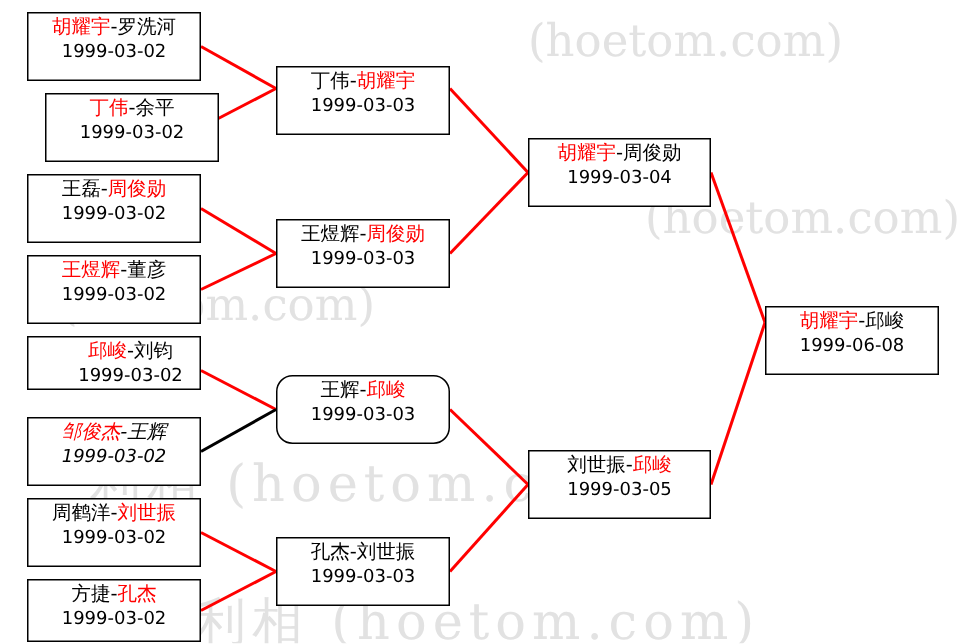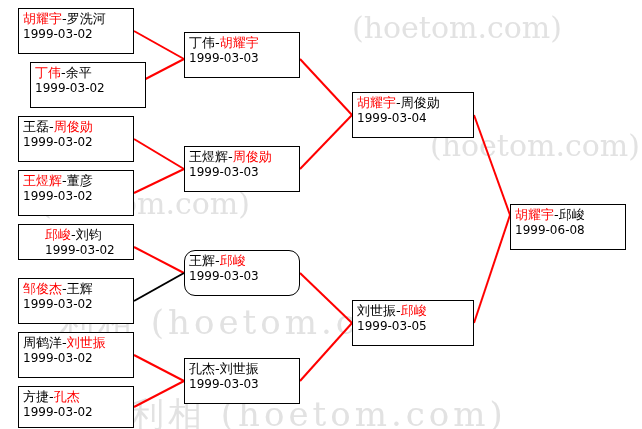--- a/index.html
+++ b/index.html
@@ -38,21 +38,21 @@
     position: absolute;
     left: 0; top: 0;
     z-index: 1;
   }
   .node {
     position: absolute;
     box-sizing: border-box;
     border: 1px solid #000000;
     background: #ffffff;
     z-index: 2;
-    text-align: left;
+    text-align: center;
     padding: 2px 4px 3px 4px;
     line-height: 1.25;
   }
   .node .line1 {
     font-size: 13px;
     white-space: nowrap;
   }
   .node .line2 {
     font-size: 12px;
     white-space: nowrap;
@@ -106,33 +106,33 @@
         <div class="line2">1999-03-02</div>
       </div>
       <div class="node" style="left: 18px; top: 170px; width: 116px; height: 46px;">
         <div class="line1"><span class="p-red">王煜辉</span><span class="sep">-</span><span class="p-black">董彦</span></div>
         <div class="line2">1999-03-02</div>
       </div>
       <div class="node" style="left: 18px; top: 224px; width: 116px; height: 36px; padding-left: 26px;">
         <div class="line1"><span class="p-red">邱峻</span><span class="sep">-</span><span class="p-black">刘钧</span></div>
         <div class="line2">1999-03-02</div>
       </div>
-      <div class="node" style="left: 18px; top: 278px; width: 116px; height: 46px;">
+      <div class="node" style="left: 18px; top: 278px; width: 116px; height: 46px; font-style: italic;">
         <div class="line1"><span class="p-red">邹俊杰</span><span class="sep">-</span><span class="p-black">王辉</span></div>
         <div class="line2">1999-03-02</div>
       </div>
       <div class="node" style="left: 18px; top: 332px; width: 116px; height: 46px;">
         <div class="line1"><span class="p-black">周鹤洋</span><span class="sep">-</span><span class="p-red">刘世振</span></div>
         <div class="line2">1999-03-02</div>
       </div>
       <div class="node" style="left: 18px; top: 386px; width: 116px; height: 42px;">
         <div class="line1"><span class="p-black">方捷</span><span class="sep">-</span><span class="p-red">孔杰</span></div>
         <div class="line2">1999-03-02</div>
       </div>
-      <div class="node" style="left: 184px; top: 32px; width: 116px; height: 46px;">
+      <div class="node" style="left: 184px; top: 44px; width: 116px; height: 46px;">
         <div class="line1"><span class="p-black">丁伟</span><span class="sep">-</span><span class="p-red">胡耀宇</span></div>
         <div class="line2">1999-03-03</div>
       </div>
       <div class="node" style="left: 184px; top: 146px; width: 116px; height: 46px;">
         <div class="line1"><span class="p-black">王煜辉</span><span class="sep">-</span><span class="p-red">周俊勋</span></div>
         <div class="line2">1999-03-03</div>
       </div>
       <div class="node" style="left: 184px; top: 250px; width: 116px; height: 46px; border-radius: 11px;">
         <div class="line1"><span class="p-black">王辉</span><span class="sep">-</span><span class="p-red">邱峻</span></div>
         <div class="line2">1999-03-03</div>

